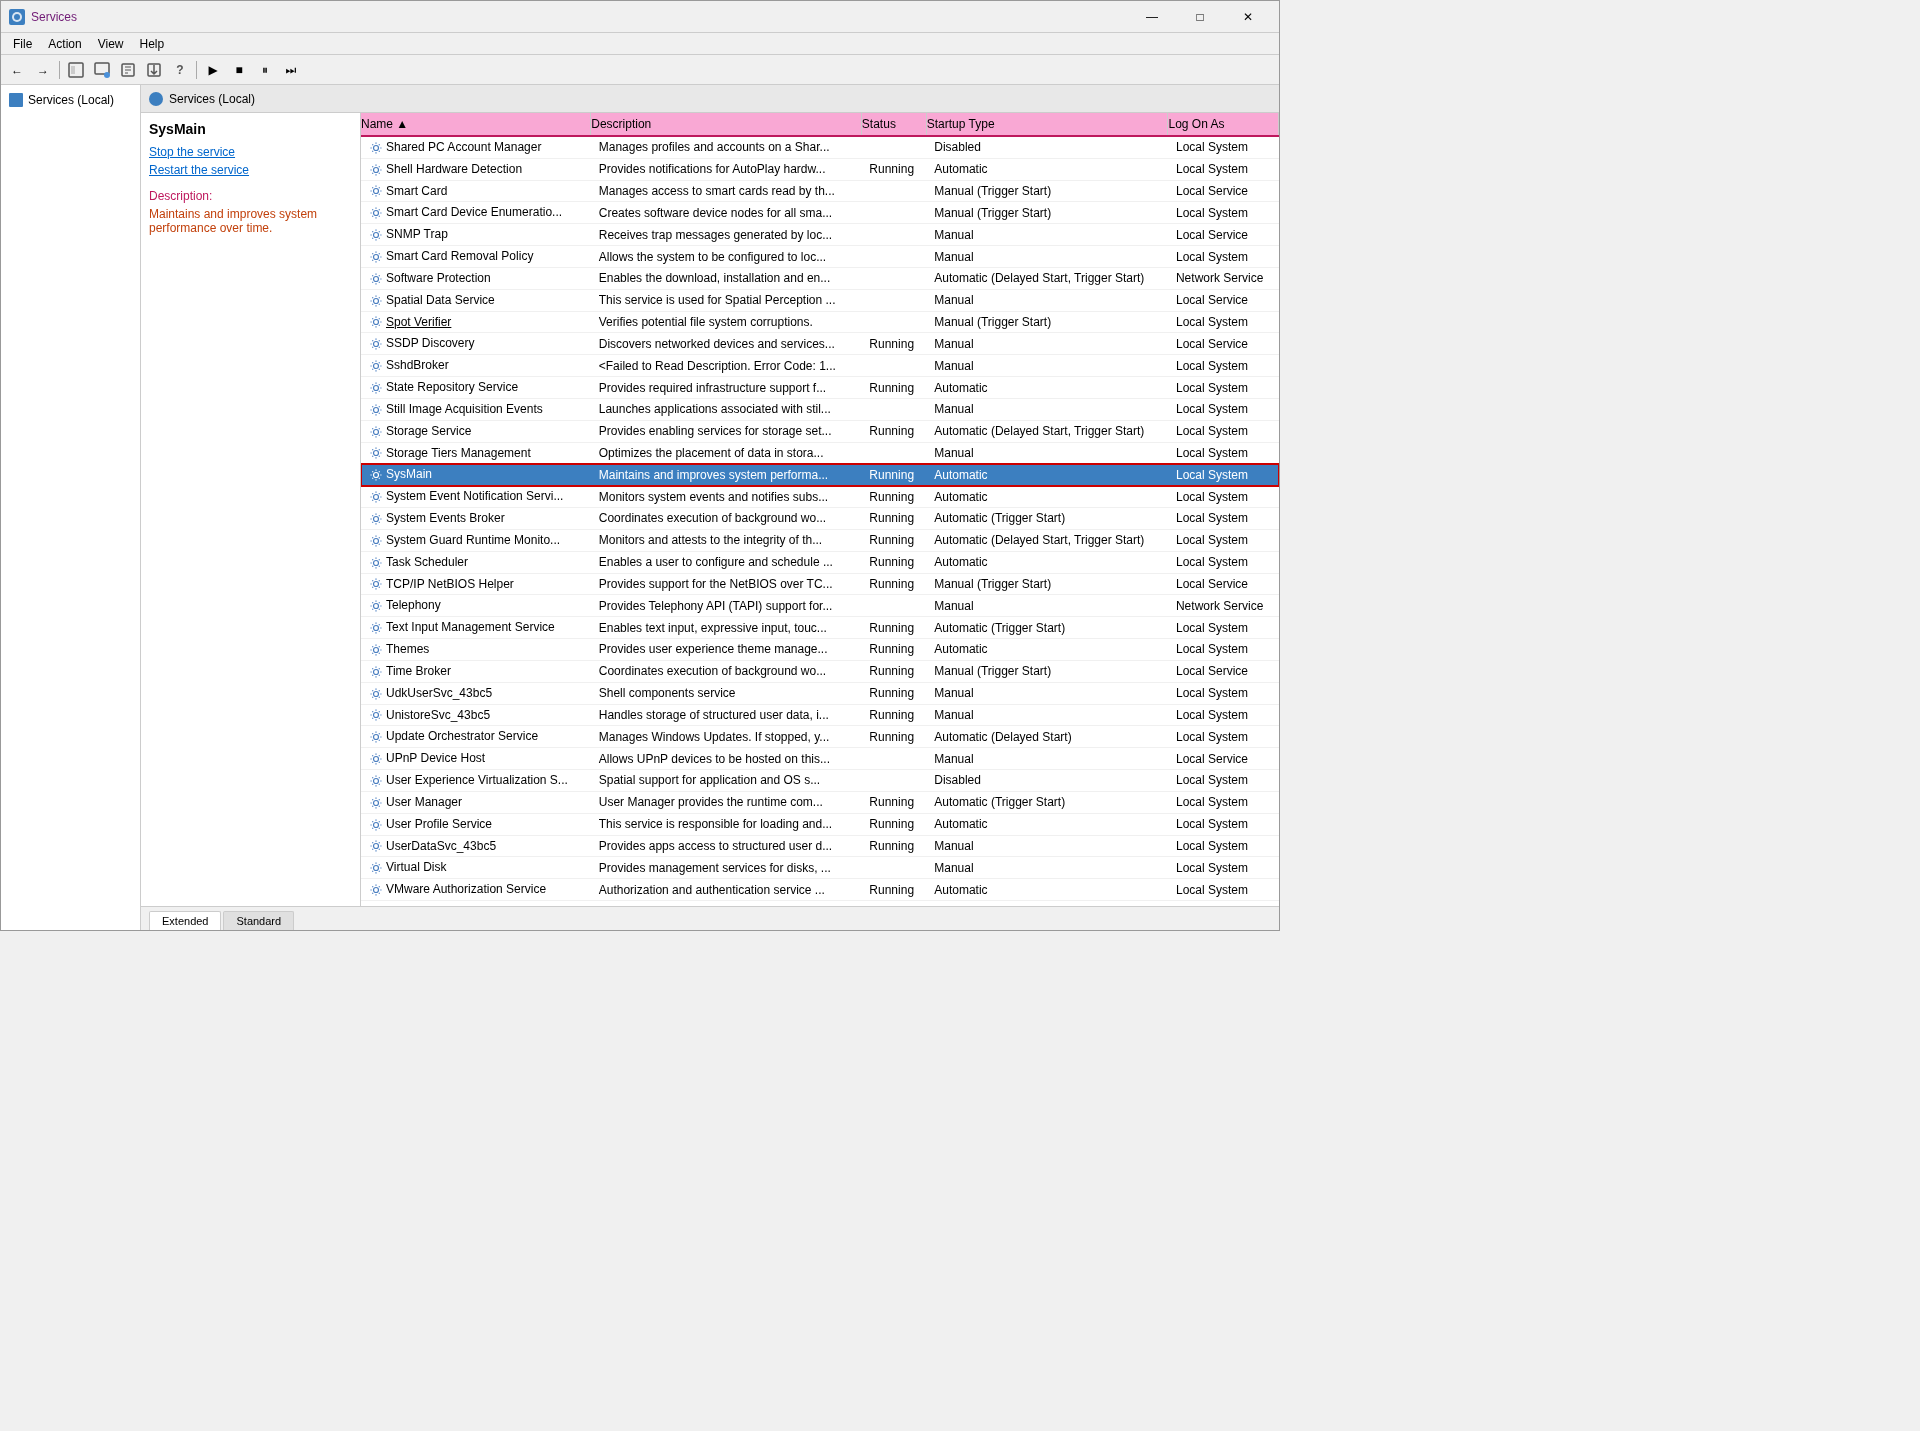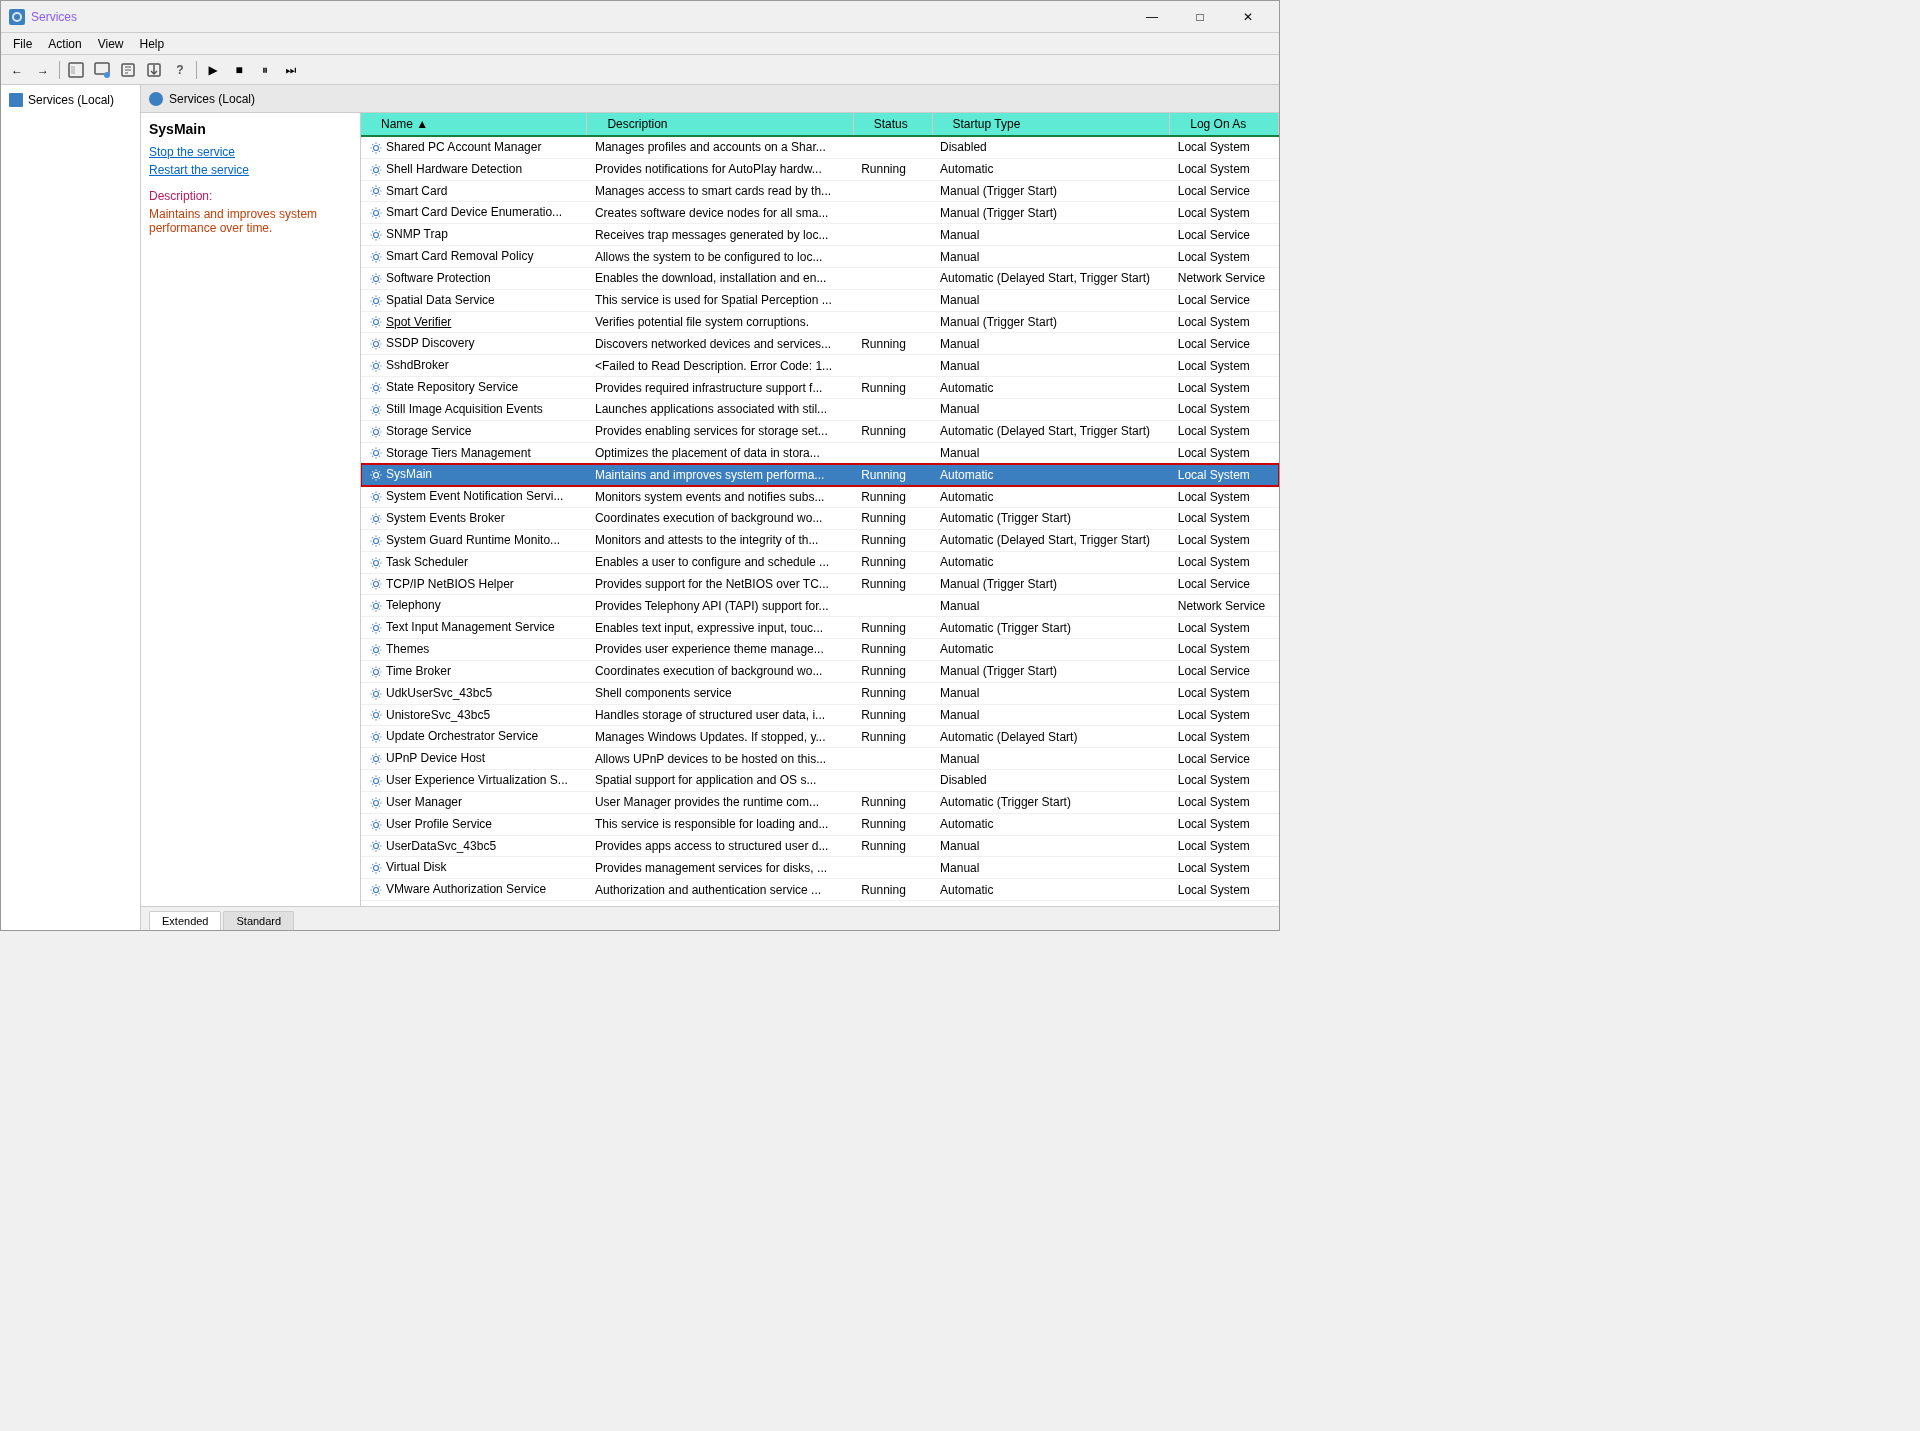--- a/index.html
+++ b/index.html
@@ -36,21 +36,21 @@
       border-radius: 2px;
       display: flex;
       align-items: center;
       justify-content: center;
       color: white;
       font-size: 9px;
     }
     .title-bar-text {
       flex: 1;
       font-size: 12px;
-      color: #8b5cf6;
+      color: #701a75;
     }
     .title-bar-buttons {
       display: flex;
       gap: 2px;
     }
     .title-bar-btn {
       width: 46px;
       height: 32px;
       border: none;
       background: transparent;
@@ -186,24 +186,24 @@
       flex: 1;
       overflow-y: auto;
       overflow-x: auto;
     }
     .service-table {
       width: 100%;
       border-collapse: collapse;
       font-size: 12px;
     }
     .service-table th {
-      background: #5eead4;
-      border-bottom: 2px solid #15803d;
+      background: #f9a8d4;
+      border-bottom: 2px solid #be185d;
       border-right: 1px solid #ccc;
-      padding: 4px 20px;
+      padding: 4px 0;
       text-align: left;
       font-weight: normal;
       position: sticky;
       top: 0;
       z-index: 10;
       white-space: nowrap;
       cursor: pointer;
       user-select: none;
     }
     .service-table td {

